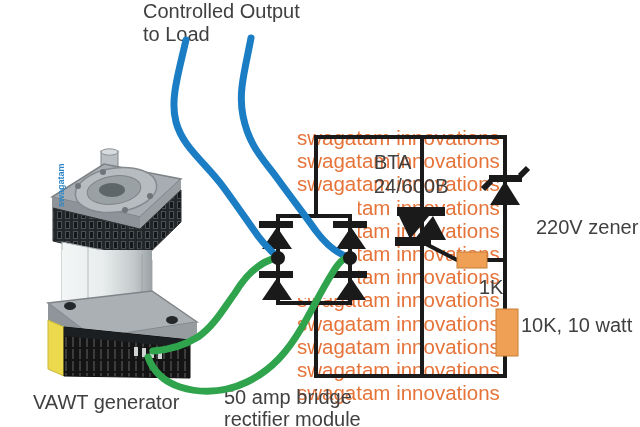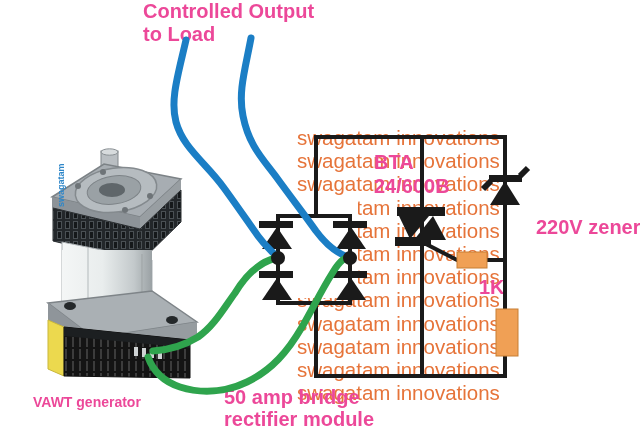--- a/index.html
+++ b/index.html
@@ -20,24 +20,24 @@
   .wm-row{
     font-size:20.5px;
     line-height:23.2px;
     white-space:nowrap;
     font-family:"Liberation Sans",sans-serif;
   }
   
   .lbl{
     position:absolute;z-index:2;
     font-size:20px;line-height:23px;
-    color:#ec4899;white-space:pre;font-weight:bold;
+    color:#404040;white-space:pre;
   }
   #lbl-output{left:143px;top:0px;}
-  #lbl-vawt{left:33px;top:391px;font-size:14px;}
+  #lbl-vawt{left:33px;top:391px;font-size:20px;}
   #lbl-bridge{left:224px;top:386px;line-height:22px;}
   #lbl-triac{left:344px;top:150px;line-height:24px;margin-left:30px;}
   #lbl-zener{left:536px;top:175px;line-height:24px;margin-top:40px;}
   #lbl-1k{left:479px;top:276px;}
   #lbl-10k{left:521px;top:314px;}
   
   #circuit{position:absolute;left:0;top:0;z-index:3;}
 </style>
 </head>
 <body>
@@ -60,20 +60,21 @@
     </div>
 
   <div class="lbl" id="lbl-output">Controlled Output
 to Load</div>
   <div class="lbl" id="lbl-vawt">VAWT generator</div>
   <div class="lbl" id="lbl-bridge">50 amp bridge
 rectifier module</div>
   <div class="lbl" id="lbl-triac"><span>BTA</span><br><span>24/600B</span></div>
   <div class="lbl" id="lbl-zener"><span>220V zener</span><br></div>
   <div class="lbl" id="lbl-1k">1K</div>
+  <div class="lbl" id="lbl-10k">10K, 10 watt</div>
 
   <svg id="circuit" width="640" height="427" viewBox="0 0 640 427">
 
     <defs>
       <linearGradient id="bodyGrad" x1="0" y1="0" x2="1" y2="0">
         <stop offset="0" stop-color="#f4f6f6"></stop>
         <stop offset="0.45" stop-color="#e9eded"></stop>
         <stop offset="0.8" stop-color="#c3c9cb"></stop>
         <stop offset="1" stop-color="#9aa1a4"></stop>
       </linearGradient>

